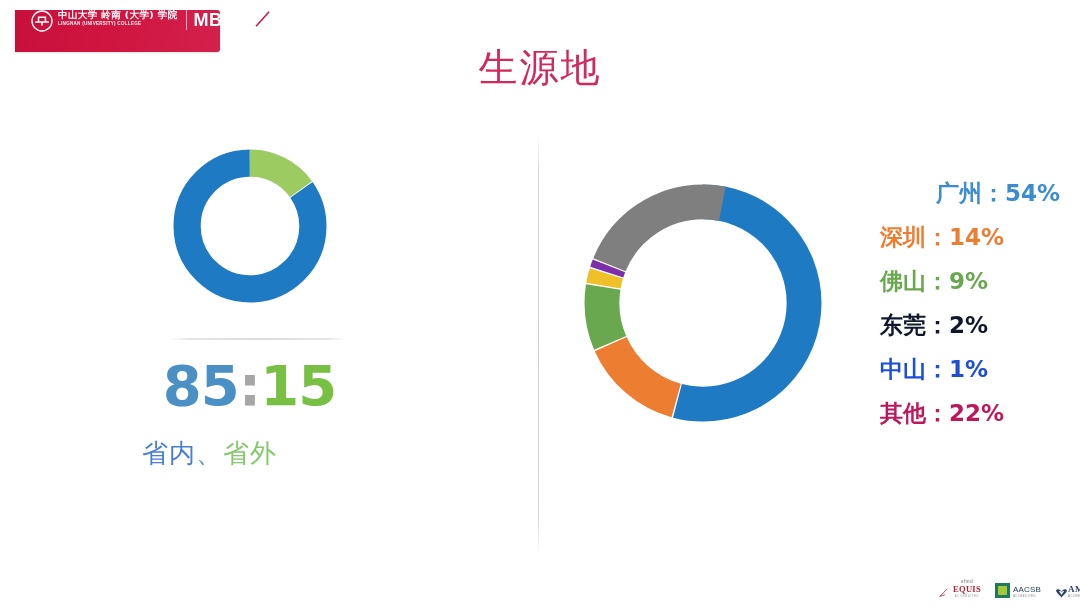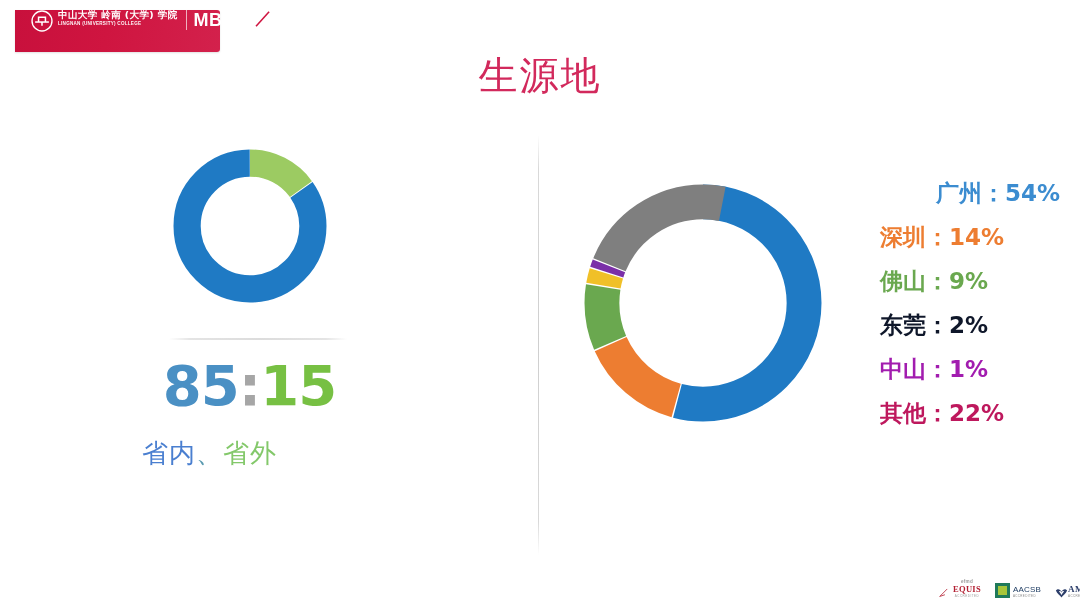--- a/index.html
+++ b/index.html
@@ -307,21 +307,21 @@
     <span class="brand-20">
       <svg viewBox="0 0 46 26" width="30" height="18" aria-hidden="true">
         <path d="M2 8 C2 2, 14 1, 15 7 C16 13, 4 16, 2 23 L17 23 L17 19 L8 19 C12 15, 20 12, 18 5 C16 -1, 3 -1, 2 8 Z" fill="#ffffff"></path>
         <path d="M32 1 C40 1, 44 7, 44 13 C44 20, 39 25, 32 25 C25 25, 21 20, 21 13 C21 7, 25 1, 32 1 Z M32 7 C28.5 7, 27 10, 27 13 C27 16.5, 28.5 19, 32 19 C35.5 19, 37 16.5, 37 13 C37 10, 35.5 7, 32 7 Z" fill="#ffffff"></path>
         <path d="M20 24 L40 2" stroke="#cf1540" stroke-width="2.4" fill="none"></path>
       </svg>
       <span class="tiny-tm">th</span>
     </span>
   </div>
 
-  <div class="slide-title" style="color: rgb(210, 41, 92); margin-top: 8px;">生源地</div>
+  <div class="slide-title" style="color: rgb(210, 41, 92);">生源地</div>
 
   <div class="v-divider"></div>
 
   <div class="left-panel">
 
     <svg class="donut-left" viewBox="0 0 100 100">
 
       <path d="M 50 50 L 50 5 A 45 45 0 1 0 13.57 23.09 Z" fill="none" stroke="#1f7ac4" stroke-width="16" transform="rotate(0 50 50)" style="display:none"></path>
 
       <g transform="rotate(-90 50 50)">
@@ -367,21 +367,21 @@
     <div class="legend-row" style="color: rgb(106, 168, 79);">
       <span>佛山</span>
         <span>：</span>
         <span>9%</span>
     </div>
     <div class="legend-row" style="color: #0f172a;">
       <span>东莞</span>
         <span>：</span>
         <span>2%</span>
     </div>
-    <div class="legend-row" style="color: #a21caf;">
+    <div class="legend-row" style="color: #1d4ed8;">
       <span>中山</span>
         <span>：</span>
         <span>1%</span>
     </div>
     <div class="legend-row" style="color: #be185d;">
       <span>其他</span>
         <span>：</span>
         <span>22%</span>
     </div>
   </div>

